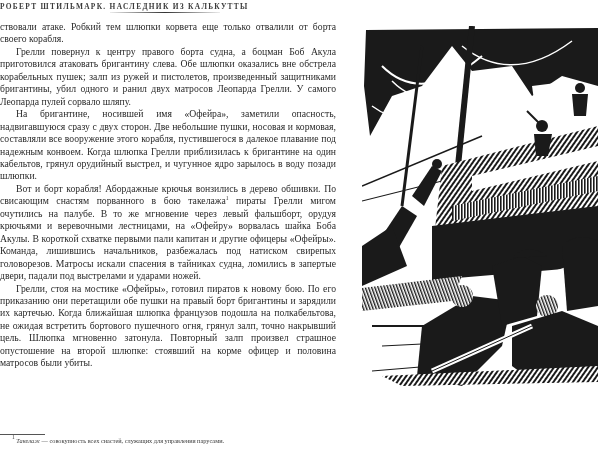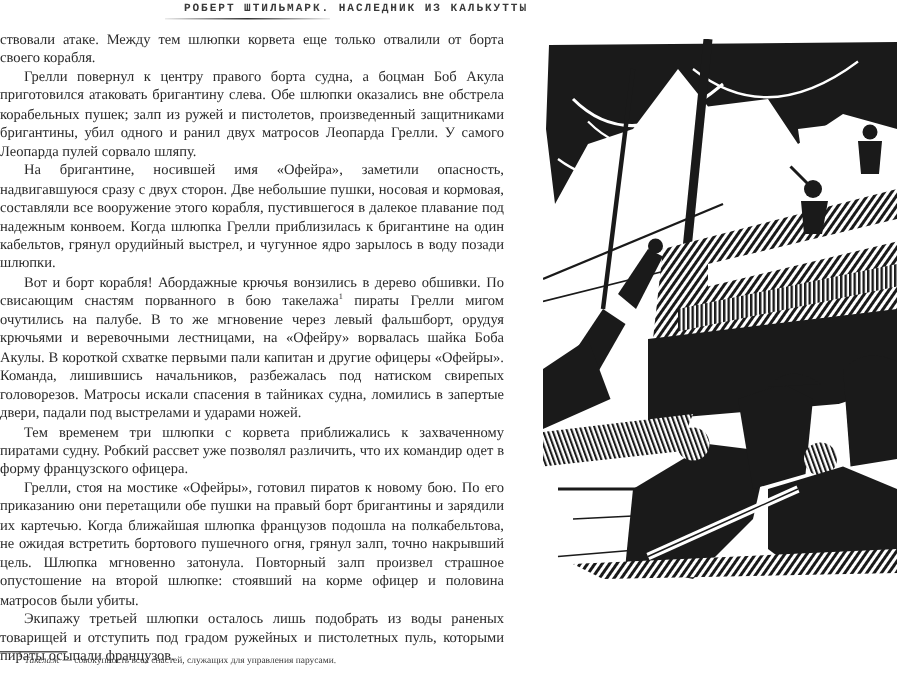--- a/index.html
+++ b/index.html
@@ -3,25 +3,24 @@
   <meta charset="utf-8">
   <style>
     html, body { margin: 0; padding: 0; }
     body {
       width: 600px; height: 464px; overflow: hidden;
       background: #ffffff; position: relative;
       font-family: "Liberation Serif", "DejaVu Serif", serif;
       color: #2a2a2a;
     }
     .header {
-      position: absolute; left: 12px; top: 2px; width: 340px;
-      text-align: right;
+      position: absolute; left: 0; top: 2px; width: 340px;
+      text-align: left;
       font-size: 7.4px; font-weight: bold; letter-spacing: 1.3px;
       color: #3a3a3a;
-      font-family: Liberation Mono, monospace;
     }
     .header-rule {
       position: absolute; left: 110px; top: 12px; width: 110px; height: 1px;
       background: linear-gradient(to right, rgba(60,60,60,0.1), #333 50%, rgba(60,60,60,0.1));
     }
     .body-text {
       position: absolute; left: 0; top: 21px; width: 336px;
       font-size: 9.7px; line-height: 12.45px;
       text-align: justify;
     }
@@ -47,27 +46,25 @@
   </style>
 </head>
 <body>
 
 <div>
   <div class="header">РОБЕРТ ШТИЛЬМАРК. НАСЛЕДНИК ИЗ КАЛЬКУТТЫ</div>
   <div class="header-rule"></div>
 </div>
 
 <div class="body-text">
-  <p>ствовали атаке. Между тем шлюпки корвета еще только отвалили от борта своего корабля.</p>
+  <p>ствовали атаке. Робкий тем шлюпки корвета еще только отвалили от борта своего корабля.</p>
   <p class="indent">Грелли повернул к центру правого борта судна, а боцман Боб Акула приготовился атаковать бригантину слева. Обе шлюпки оказались вне обстрела корабельных пушек; залп из ружей и пистолетов, произведенный защитниками бригантины, убил одного и ранил двух матросов Леопарда Грелли. У самого Леопарда пулей сорвало шляпу.</p>
   <p class="indent">На бригантине, носившей имя «Офейра», заметили опасность, надвигавшуюся сразу с двух сторон. Две небольшие пушки, носовая и кормовая, составляли все вооружение этого корабля, пустившегося в далекое плавание под надежным конвоем. Когда шлюпка Грелли приблизилась к бригантине на один кабельтов, грянул орудийный выстрел, и чугунное ядро зарылось в воду позади шлюпки.</p>
   <p class="indent"><span>Вот и борт корабля! Абордажные крючья вонзились в дерево обшивки. По свисающим снастям порванного в бою такелажа</span><sup>1</sup><span> пираты Грелли мигом очутились на палубе. В то же мгновение через левый фальшборт, орудуя крючьями и веревочными лестницами, на «Офейру» ворвалась шайка Боба Акулы. В короткой схватке первыми пали капитан и другие офицеры «Офейры». Команда, лишившись начальников, разбежалась под натиском свирепых головорезов. Матросы искали спасения в тайниках судна, ломились в запертые двери, падали под выстрелами и ударами ножей.</span></p>
-  <p class="indent">Тем временем три шлюпки с корвета приближались к захваченному пиратами судну. Робкий рассвет уже позволял различить, что их командир одет в форму французского офицера.</p>
   <p class="indent">Грелли, стоя на мостике «Офейры», готовил пиратов к новому бою. По его приказанию они перетащили обе пушки на правый борт бригантины и зарядили их картечью. Когда ближайшая шлюпка французов подошла на полкабельтова, не ожидая встретить бортового пушечного огня, грянул залп, точно накрывший цель. Шлюпка мгновенно затонула. Повторный залп произвел страшное опустошение на второй шлюпке: стоявший на корме офицер и половина матросов были убиты.</p>
-  <p class="indent">Экипажу третьей шлюпки осталось лишь подобрать из воды раненых товарищей и отступить под градом ружейных и пистолетных пуль, которыми пираты осыпали французов.</p>
 </div>
 
 <div class="footnote-rule"></div>
 <div class="footnote">
   <sup>1</sup>
   <span class="term">Такелаж</span><span> — совокупность всех снастей, служащих для управления парусами.</span>
 </div>
 
 <div class="page-number">[ 24 ]</div>
 

